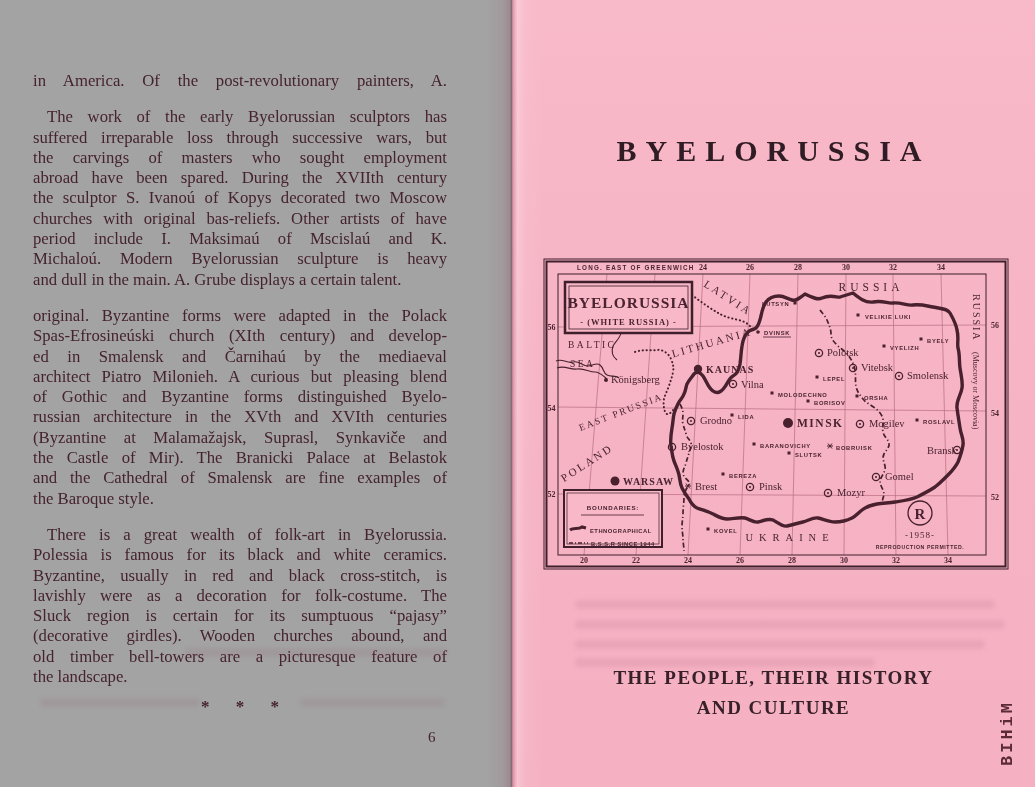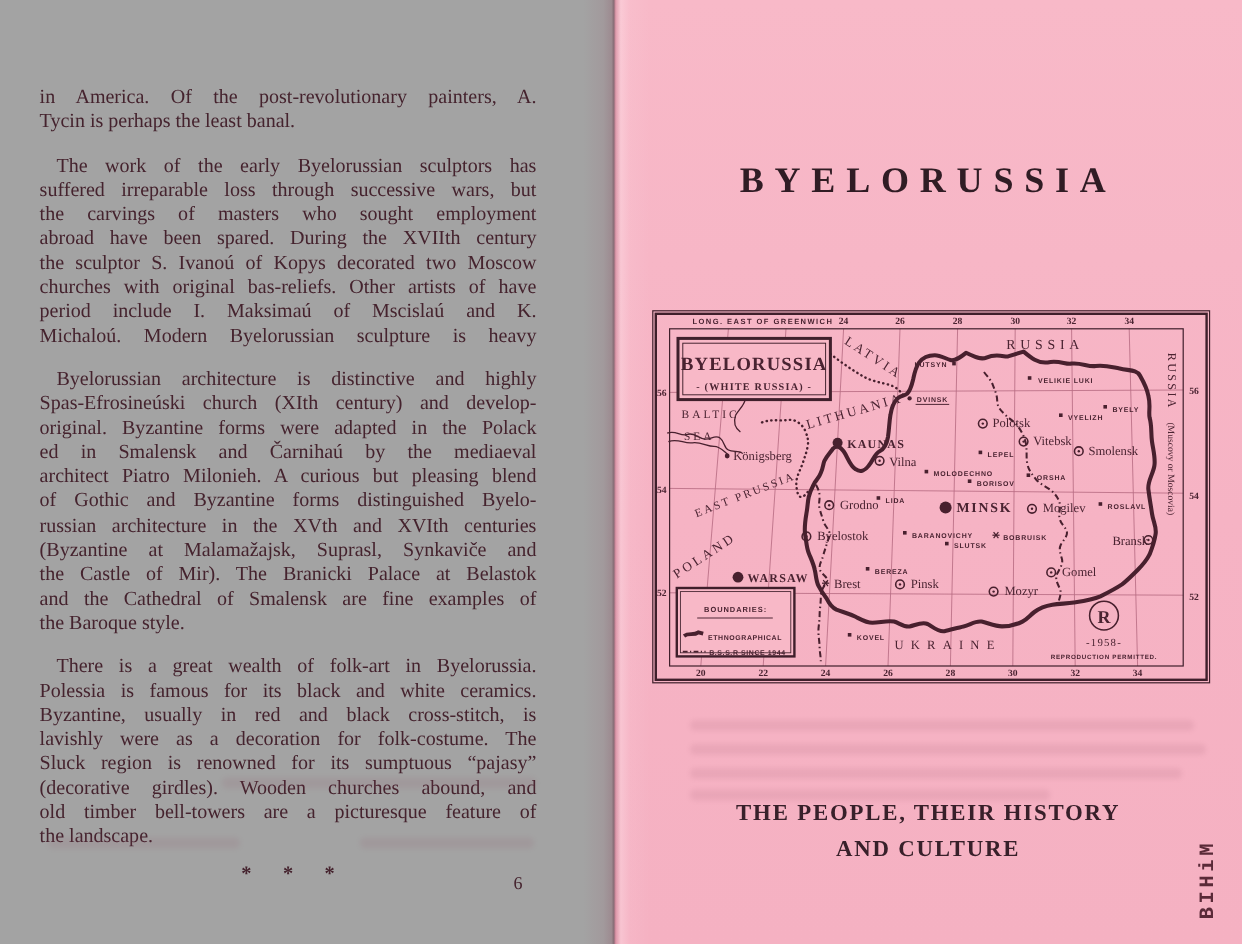--- a/index.html
+++ b/index.html
@@ -76,51 +76,50 @@
 </head>
 <body>
 
 <div id="page">
 
   <div id="right-page"></div>
 
   <div id="body-text">
       <div class="para">
         <div class="tl">in America. Of the post-revolutionary painters, A.</div>
-        <div class="tl last">Tycin is perhaps the least banal.</div>
       </div>
       <div class="para">
         <div class="tl first">The work of the early Byelorussian sculptors has</div>
         <div class="tl">suffered irreparable loss through successive wars, but</div>
         <div class="tl">the carvings of masters who sought employment</div>
         <div class="tl">abroad have been spared. During the XVIIth century</div>
         <div class="tl">the sculptor S. Ivanoú of Kopys decorated two Moscow</div>
         <div class="tl">churches with original bas-reliefs. Other artists of have</div>
         <div class="tl">period include I. Maksimaú of Mscislaú and K.</div>
         <div class="tl">Michaloú. Modern Byelorussian sculpture is heavy</div>
+        <div class="tl last">and dull in the main. A. Grube displays a certain talent.</div>
       </div>
       <div class="para">
-        <div class="tl first">Byelorussian architecture is distinctive and highly</div>
+        <div class="tl">original. Byzantine forms were adapted in the Polack</div>
         <div class="tl">Spas-Efrosineúski church (XIth century) and develop-</div>
-        <div class="tl">original. Byzantine forms were adapted in the Polack</div>
         <div class="tl">ed in Smalensk and Čarnihaú by the mediaeval</div>
         <div class="tl">architect Piatro Milonieh. A curious but pleasing blend</div>
         <div class="tl">of Gothic and Byzantine forms distinguished Byelo-</div>
         <div class="tl">russian architecture in the XVth and XVIth centuries</div>
         <div class="tl">(Byzantine at Malamažajsk, Suprasl, Synkaviče and</div>
         <div class="tl">the Castle of Mir). The Branicki Palace at Belastok</div>
         <div class="tl">and the Cathedral of Smalensk are fine examples of</div>
         <div class="tl last">the Baroque style.</div>
       </div>
       <div class="para">
         <div class="tl first">There is a great wealth of folk-art in Byelorussia.</div>
         <div class="tl">Polessia is famous for its black and white ceramics.</div>
         <div class="tl">Byzantine, usually in red and black cross-stitch, is</div>
         <div class="tl">lavishly were as a decoration for folk-costume. The</div>
-        <div class="tl">Sluck region is renowned for its sumptuous “pajasy”</div>
+        <div class="tl">Sluck region is certain for its sumptuous “pajasy”</div>
         <div class="tl">(decorative girdles). Wooden churches abound, and</div>
         <div class="tl">old timber bell-towers are a picturesque feature of</div>
         <div class="tl last">the landscape.</div>
       </div>
       <div id="section-break">* * *</div>
     </div>
   <div id="page-number">6</div>
 
   <div class="ghost" style="left:185px;top:648px;width:262px;"></div>
   <div class="ghost" style="left:40px;top:698px;width:160px;"></div>

